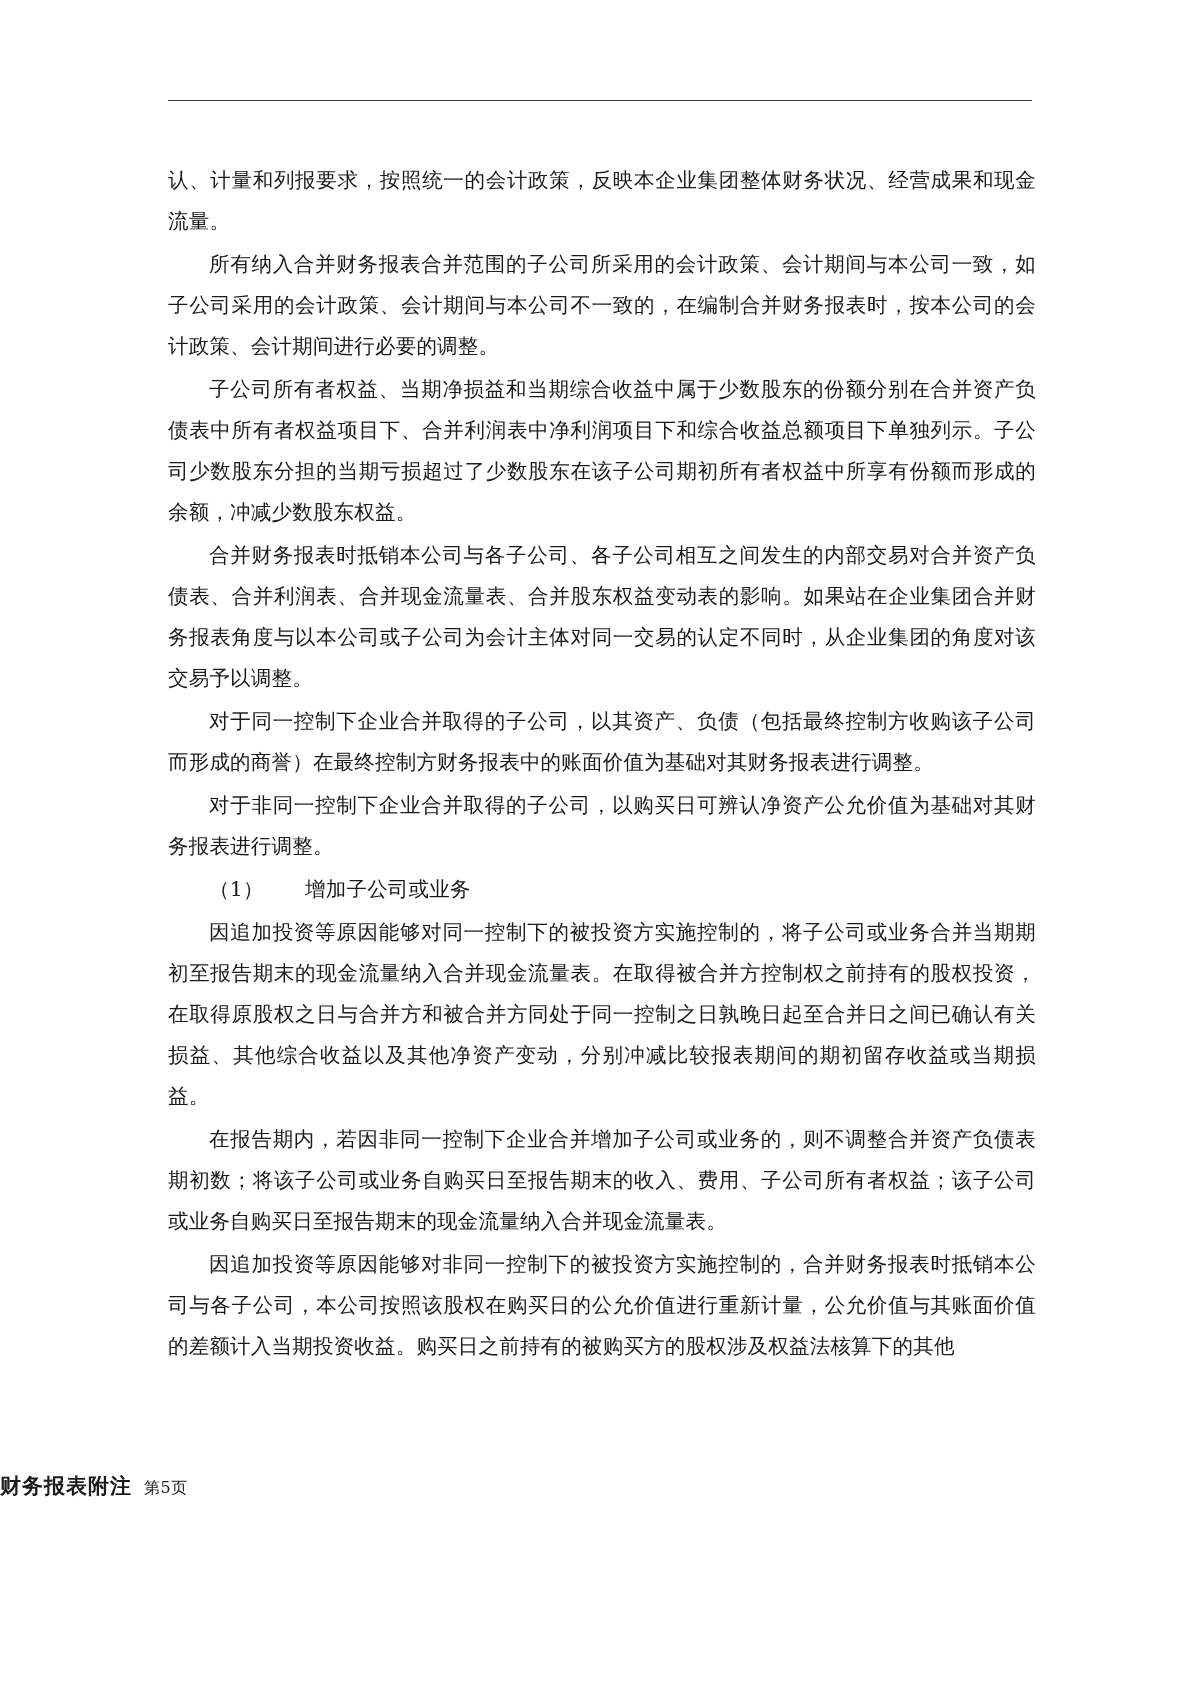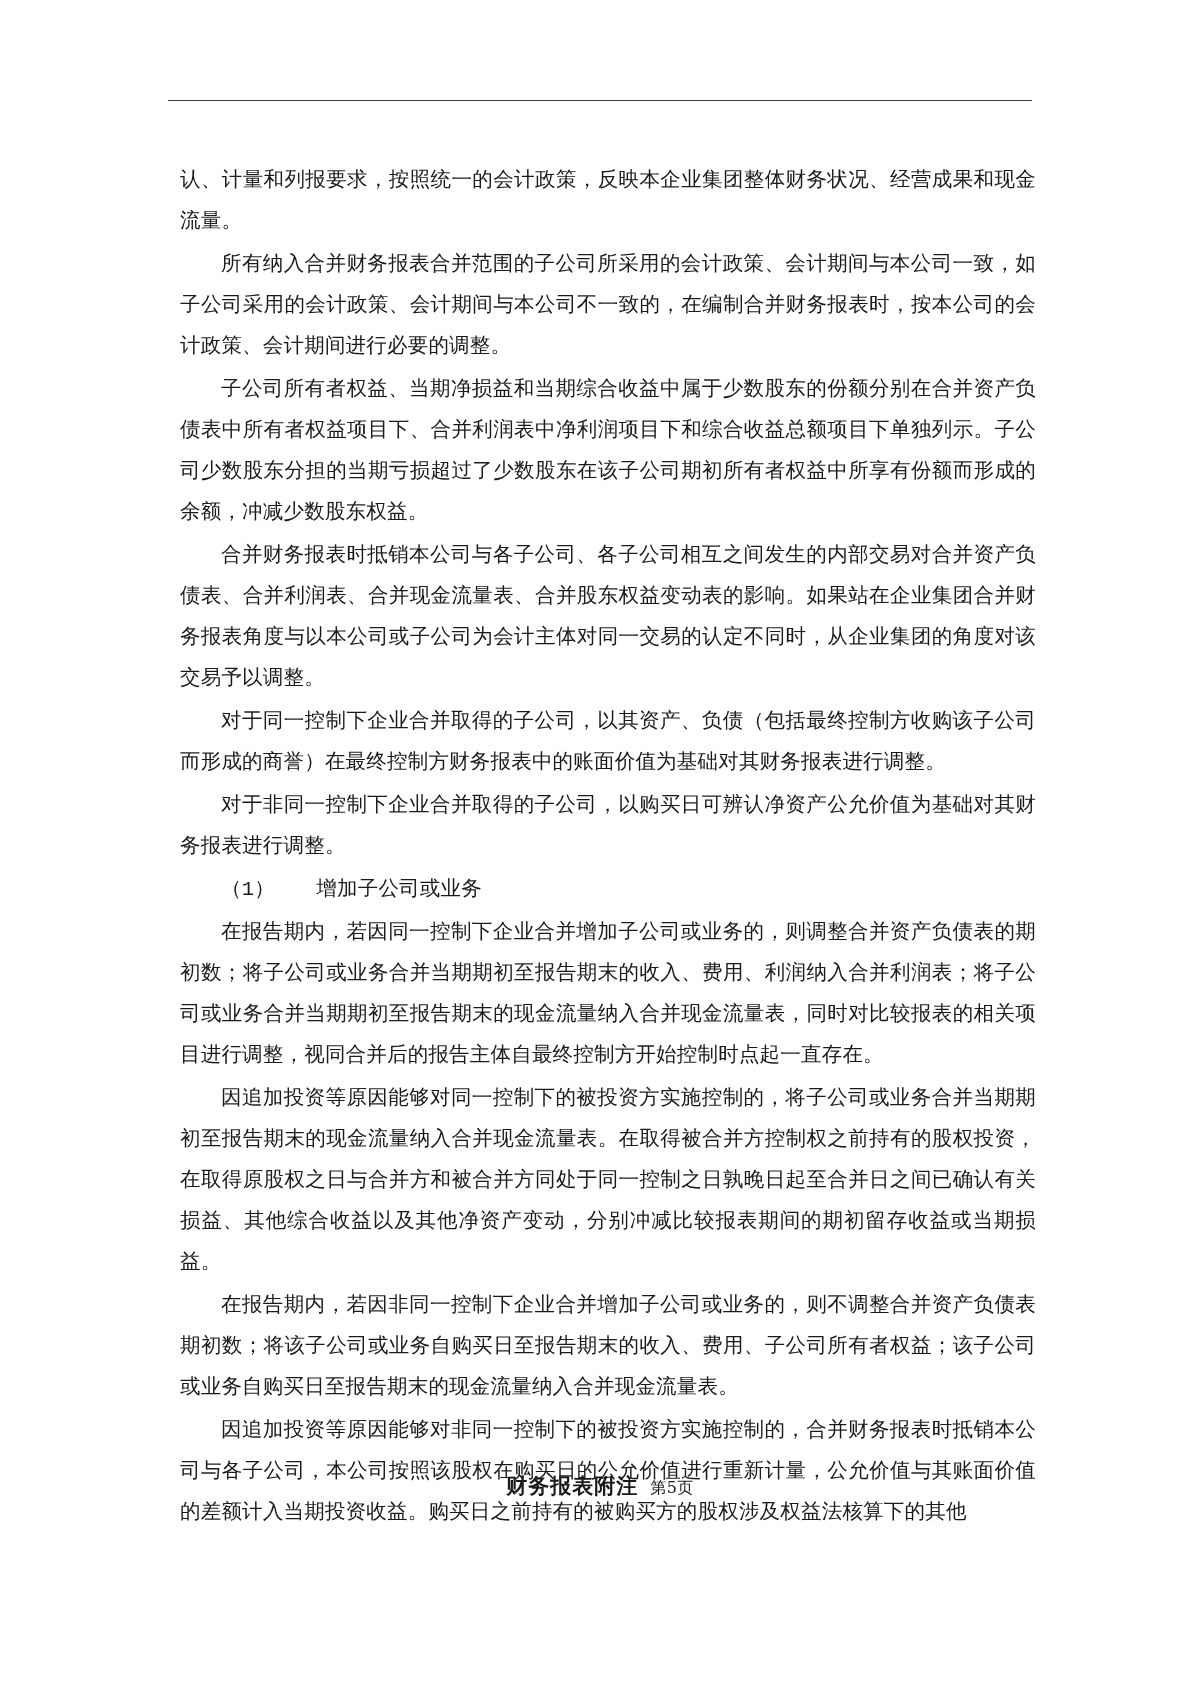--- a/index.html
+++ b/index.html
@@ -26,42 +26,41 @@
     height: 0;
     border-top: 1px solid #3a3a3a;
   }
   .content {
     position: absolute;
     left: 168px;
     top: 160px;
     width: 868px;
   }
   p.para {
-    margin: 0 0 2px 12px;
+    margin: 0 0 2px 0;
     font-size: 20.5px;
     line-height: 41px;
     text-align: justify;
     text-justify: inter-ideograph;
     letter-spacing: 0.2px;
     text-indent: 0;
     word-break: break-all;
-    font-family: Liberation Mono, monospace;
   }
   p.indent {
     text-indent: 41px;
   }
   p.listitem {
     text-indent: 41px;
   }
   .footer {
     position: absolute;
     left: 0;
     top: 1472px;
     width: 1200px;
-    text-align: center;
+    text-align: left;
     font-size: 0;
   }
   .footer .f-title {
     font-size: 21px;
     font-family: "DejaVu Serif", "Liberation Serif", serif;
     font-weight: bold;
     letter-spacing: 1px;
   }
   .footer .f-page {
     font-size: 16px;
@@ -78,21 +77,20 @@
   <div class="header-rule"></div>
 
   <div class="content">
     <p class="para">认、计量和列报要求，按照统一的会计政策，反映本企业集团整体财务状况、经营成果和现金流量。</p>
     <p class="para indent">所有纳入合并财务报表合并范围的子公司所采用的会计政策、会计期间与本公司一致，如子公司采用的会计政策、会计期间与本公司不一致的，在编制合并财务报表时，按本公司的会计政策、会计期间进行必要的调整。</p>
     <p class="para indent">子公司所有者权益、当期净损益和当期综合收益中属于少数股东的份额分别在合并资产负债表中所有者权益项目下、合并利润表中净利润项目下和综合收益总额项目下单独列示。子公司少数股东分担的当期亏损超过了少数股东在该子公司期初所有者权益中所享有份额而形成的余额，冲减少数股东权益。</p>
     <p class="para indent">合并财务报表时抵销本公司与各子公司、各子公司相互之间发生的内部交易对合并资产负债表、合并利润表、合并现金流量表、合并股东权益变动表的影响。如果站在企业集团合并财务报表角度与以本公司或子公司为会计主体对同一交易的认定不同时，从企业集团的角度对该交易予以调整。</p>
     <p class="para indent">对于同一控制下企业合并取得的子公司，以其资产、负债（包括最终控制方收购该子公司而形成的商誉）在最终控制方财务报表中的账面价值为基础对其财务报表进行调整。</p>
     <p class="para indent">对于非同一控制下企业合并取得的子公司，以购买日可辨认净资产公允价值为基础对其财务报表进行调整。</p>
     <p class="para listitem">（1）　　增加子公司或业务</p>
-    <p class="para indent">在报告期内，若因同一控制下企业合并增加子公司或业务的，则调整合并资产负债表的期初数；将子公司或业务合并当期期初至报告期末的收入、费用、利润纳入合并利润表；将子公司或业务合并当期期初至报告期末的现金流量纳入合并现金流量表，同时对比较报表的相关项目进行调整，视同合并后的报告主体自最终控制方开始控制时点起一直存在。</p>
     <p class="para indent">因追加投资等原因能够对同一控制下的被投资方实施控制的，将子公司或业务合并当期期初至报告期末的现金流量纳入合并现金流量表。在取得被合并方控制权之前持有的股权投资，在取得原股权之日与合并方和被合并方同处于同一控制之日孰晚日起至合并日之间已确认有关损益、其他综合收益以及其他净资产变动，分别冲减比较报表期间的期初留存收益或当期损益。</p>
     <p class="para indent">在报告期内，若因非同一控制下企业合并增加子公司或业务的，则不调整合并资产负债表期初数；将该子公司或业务自购买日至报告期末的收入、费用、子公司所有者权益；该子公司或业务自购买日至报告期末的现金流量纳入合并现金流量表。</p>
     <p class="para indent">因追加投资等原因能够对非同一控制下的被投资方实施控制的，合并财务报表时抵销本公司与各子公司，本公司按照该股权在购买日的公允价值进行重新计量，公允价值与其账面价值的差额计入当期投资收益。购买日之前持有的被购买方的股权涉及权益法核算下的其他</p>
   </div>
 
   <div class="footer">
     <span class="f-title">财务报表附注</span>
     <span class="f-page">第5页</span>
   </div>
 

